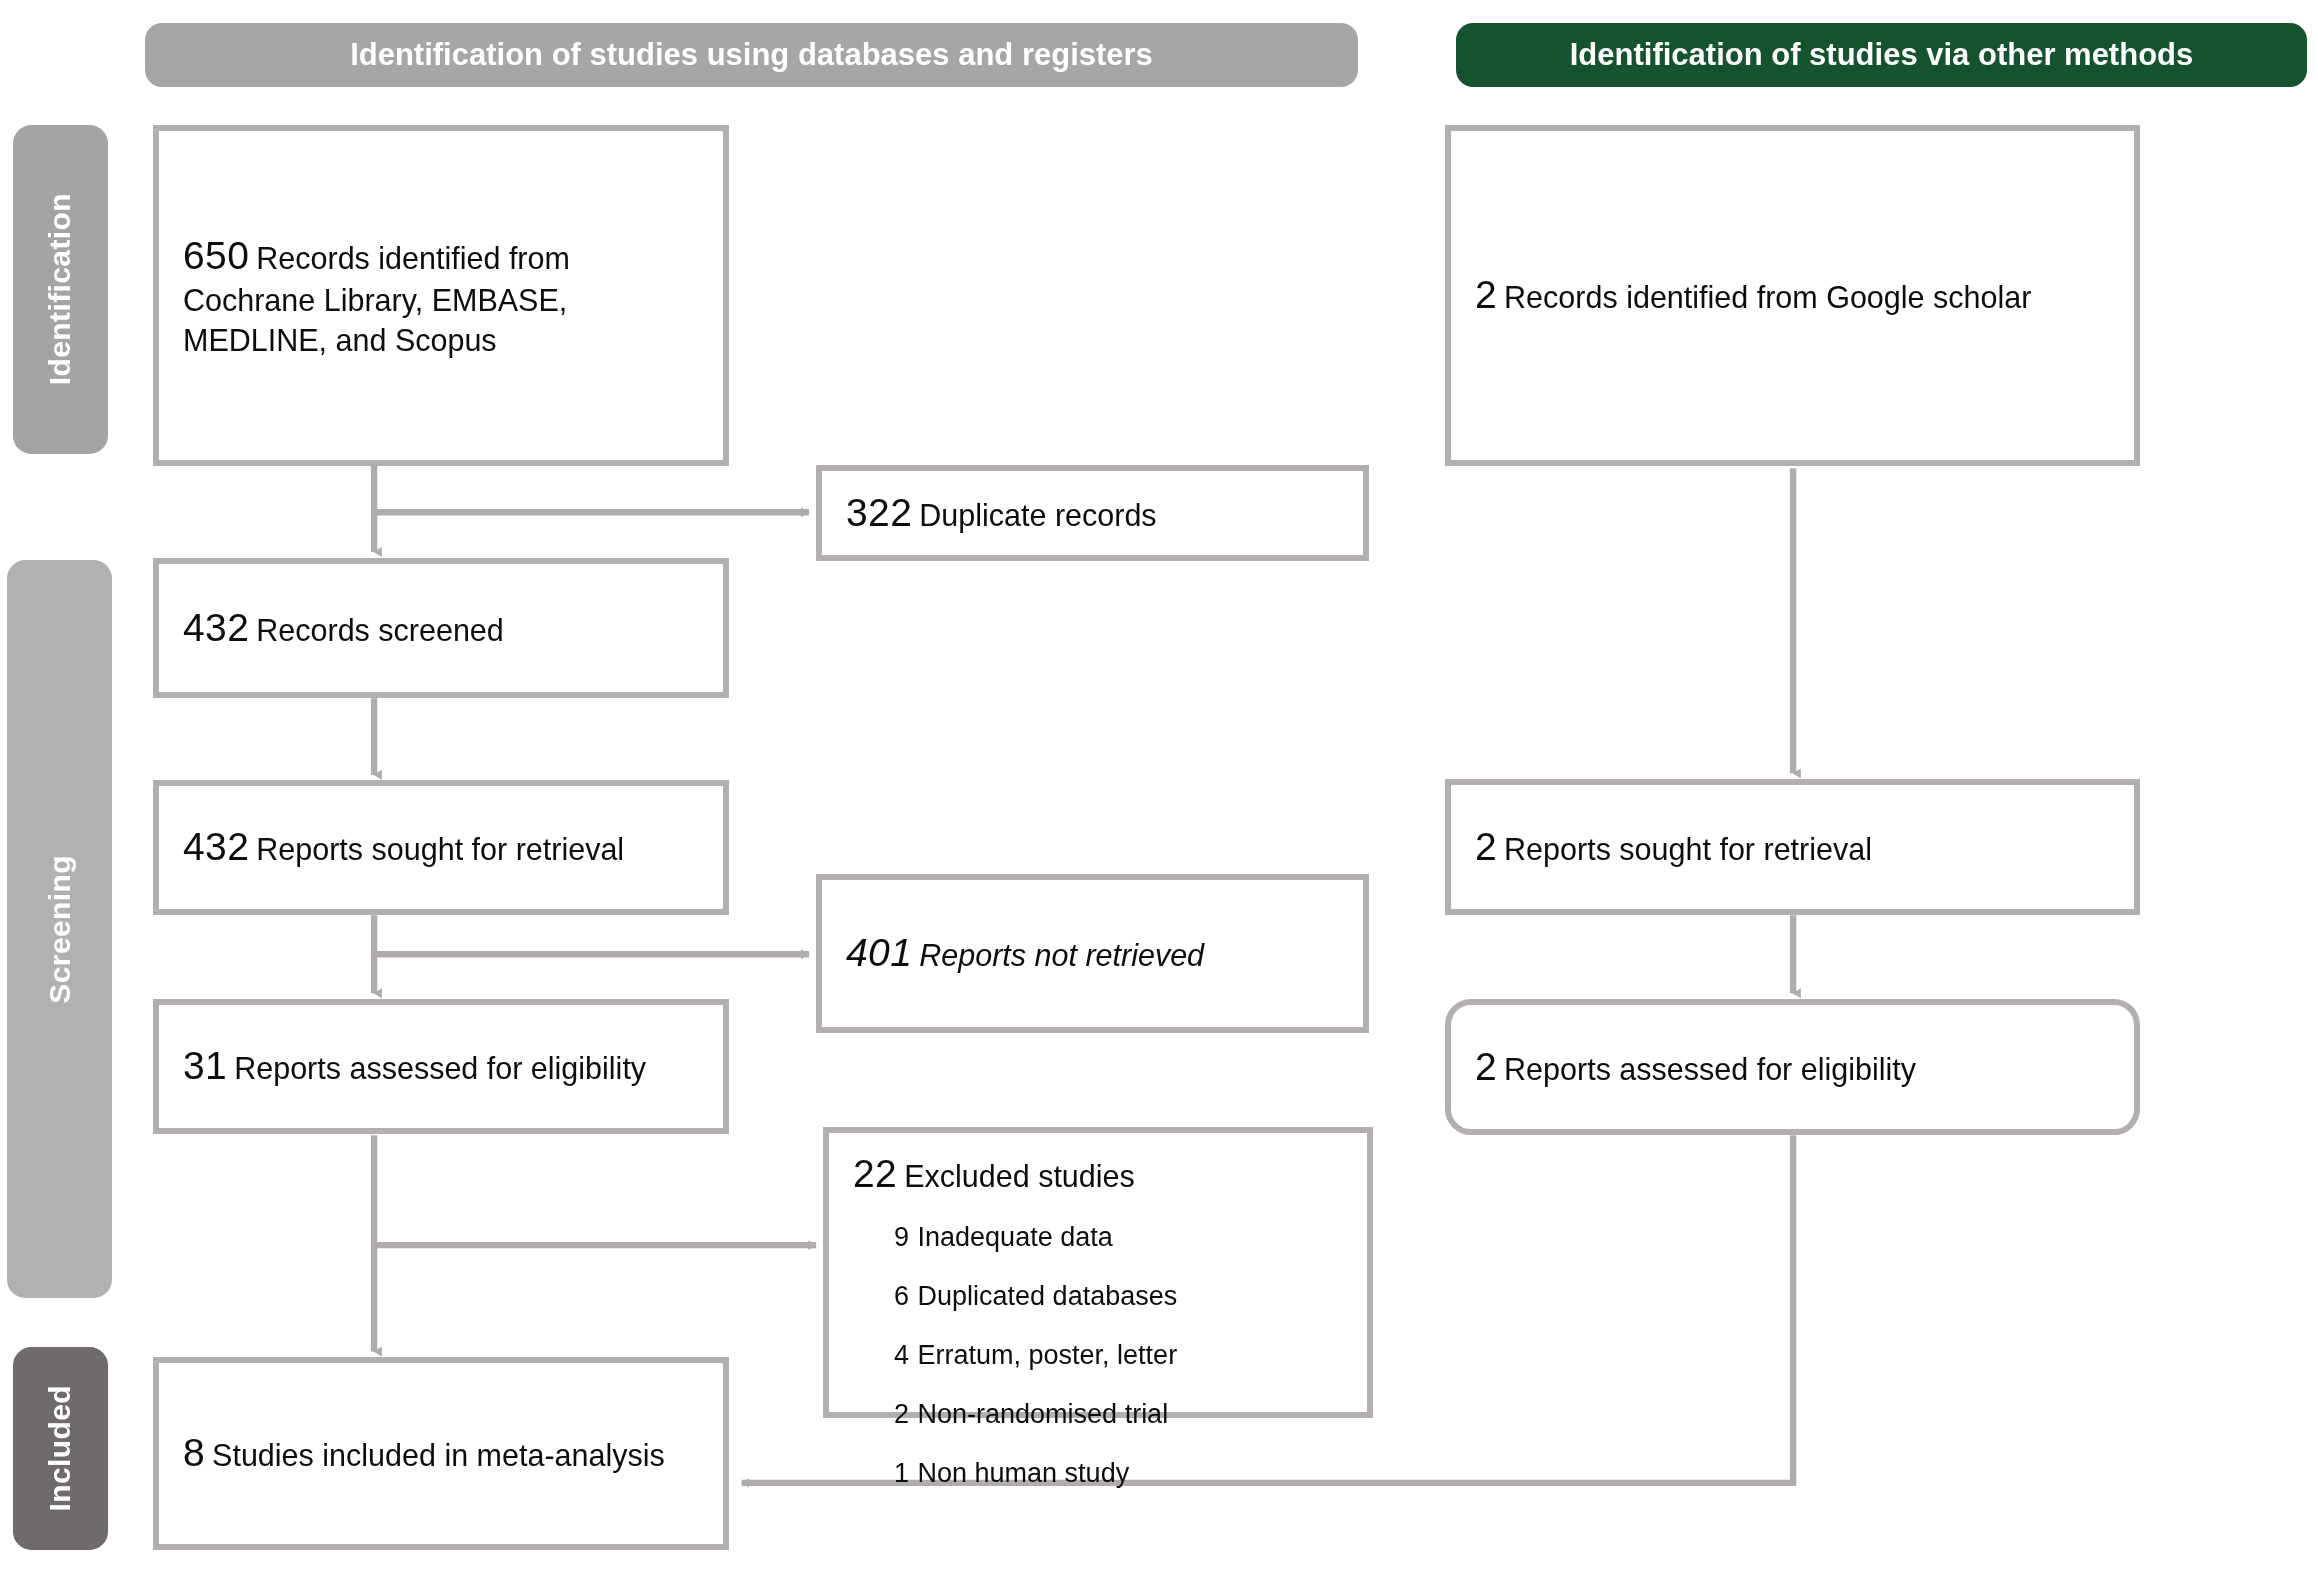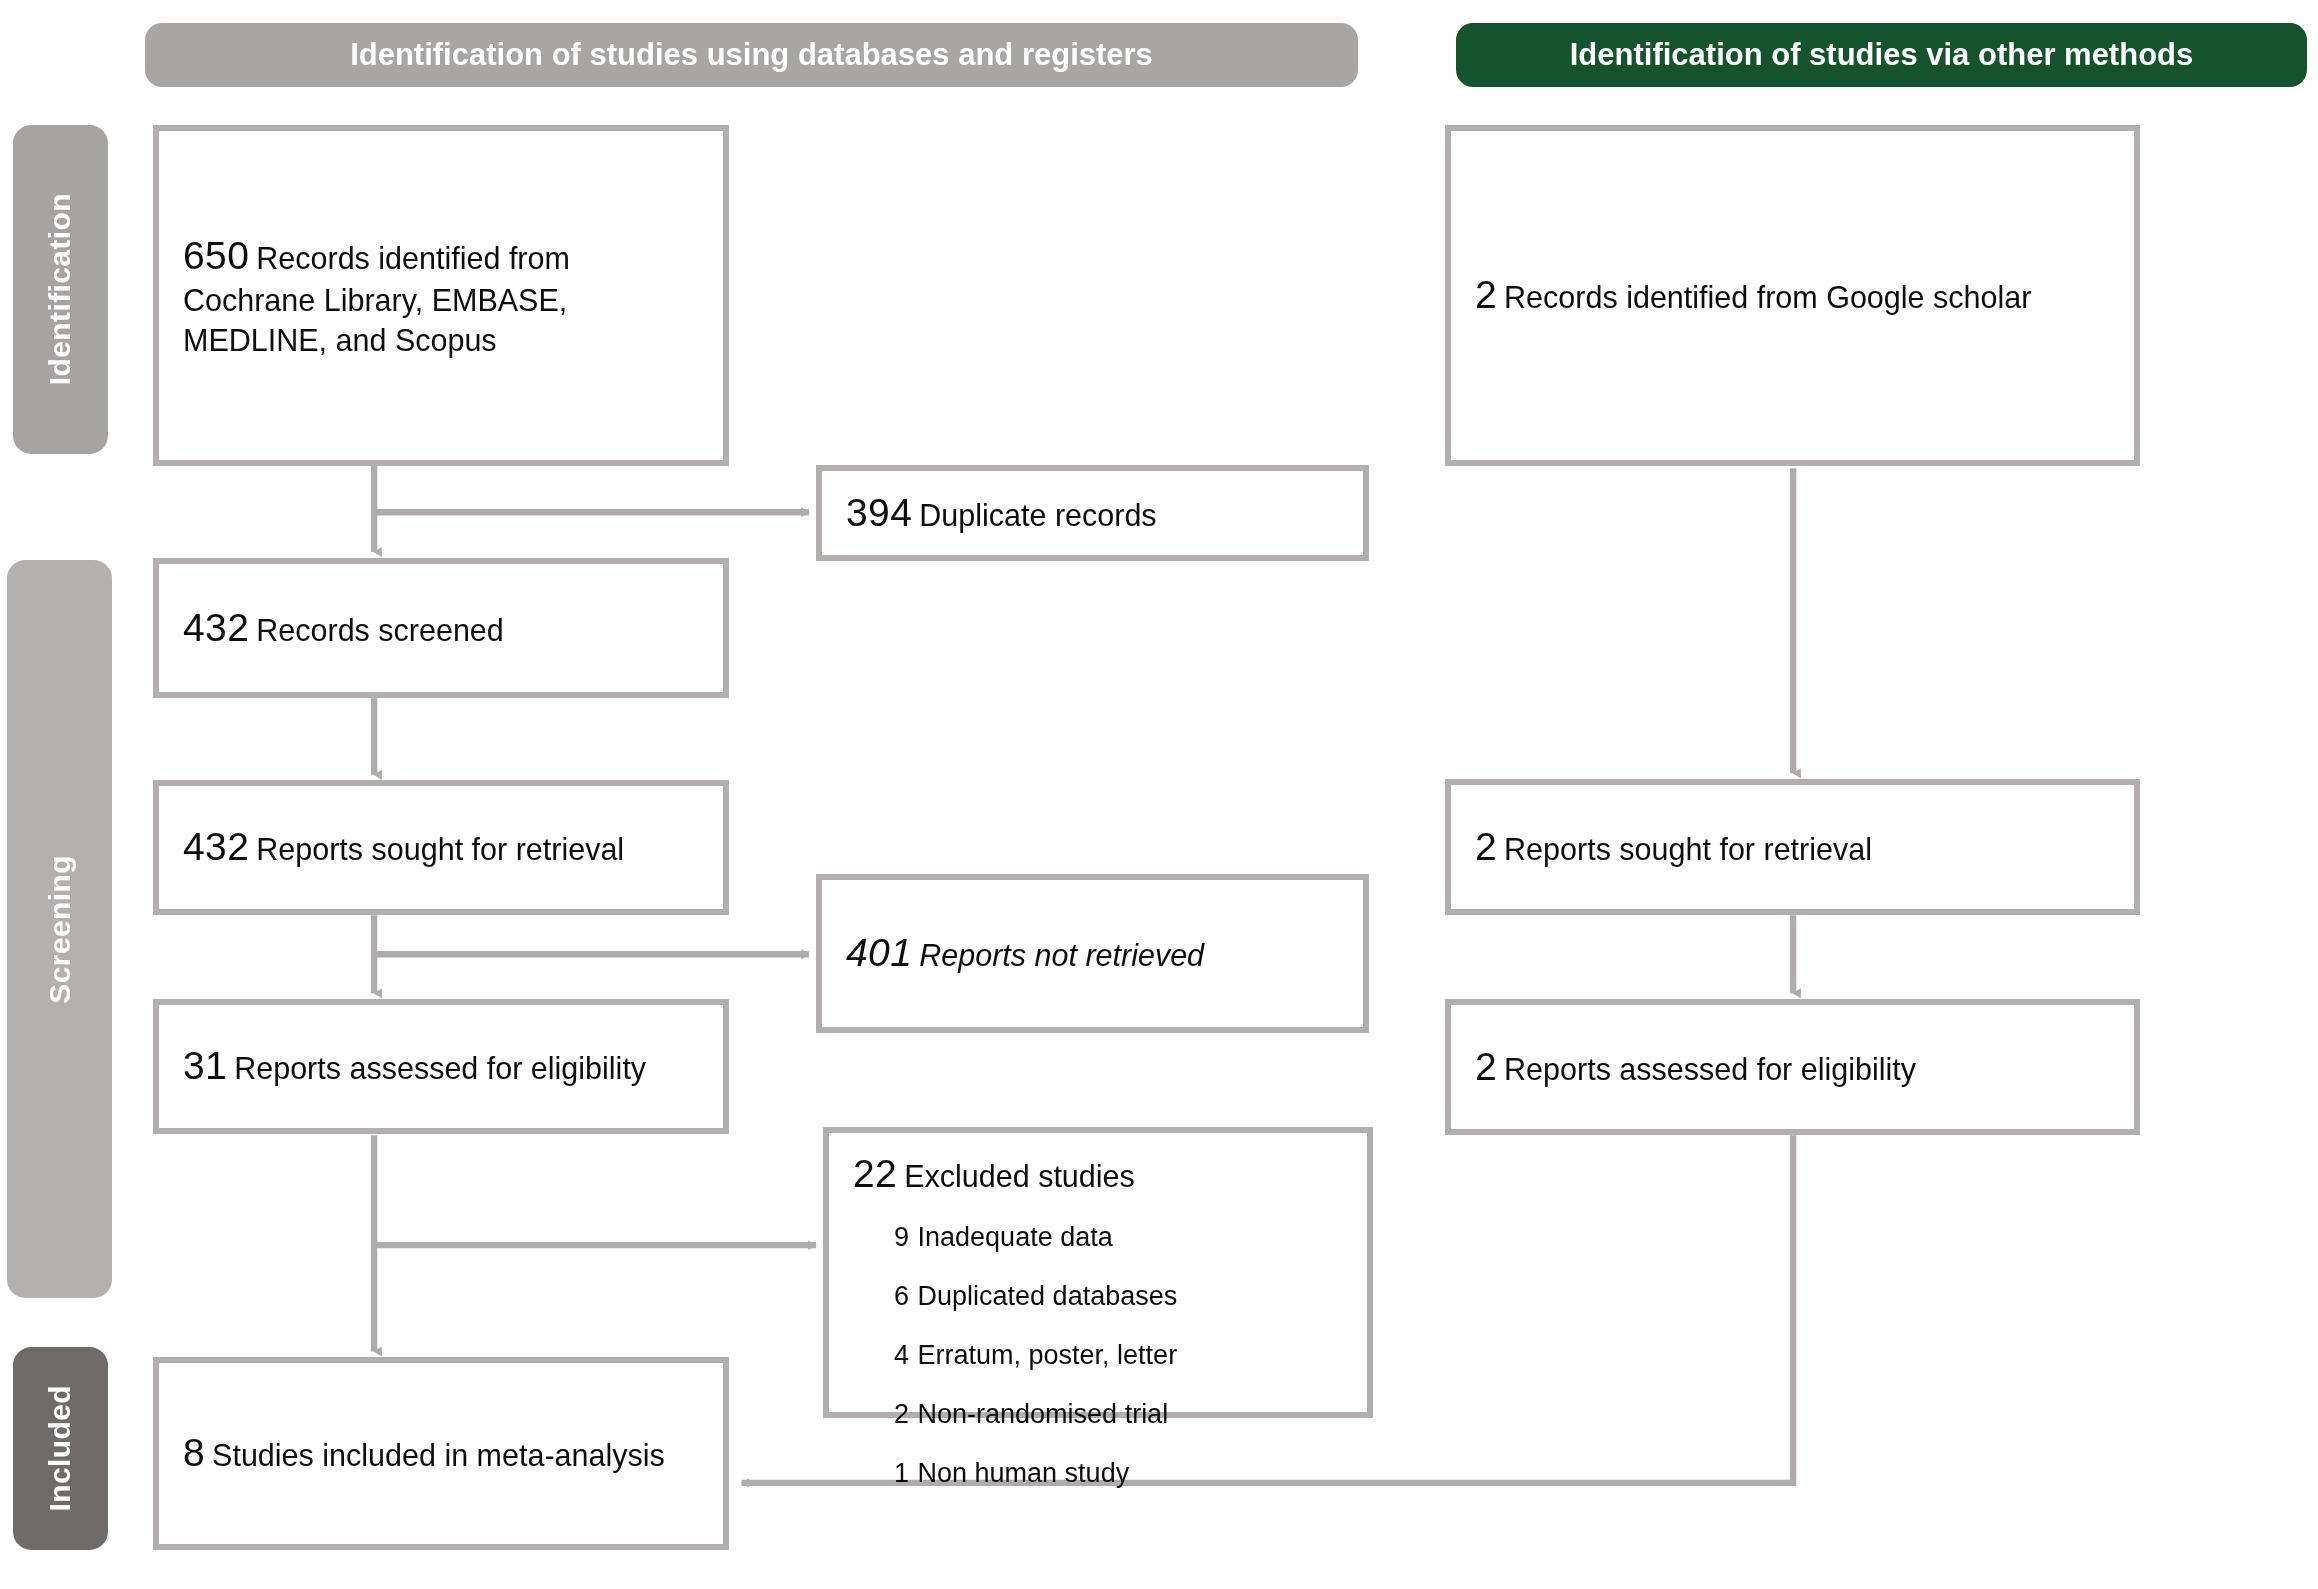--- a/index.html
+++ b/index.html
@@ -169,21 +169,21 @@
     <div class="box-inner">
       <div class="flow-line">
         <span class="count">650</span><span class="txt">Records identified from Cochrane Library, EMBASE, MEDLINE, and Scopus</span>
       </div>
     </div>
   </div>
 
   <div class="flow-box" style="left:816px; top:465px; width:553px; height:96px;">
     <div class="box-inner">
       <div class="flow-line">
-        <span class="count">394</span><span class="txt">Duplicate records</span>
+        <span class="count">322</span><span class="txt">Duplicate records</span>
       </div>
     </div>
   </div>
 
   <div class="flow-box" style="left:153px; top:558px; width:576px; height:140px;">
     <div class="box-inner">
       <div class="flow-line">
         <span class="count">432</span><span class="txt">Records screened</span>
       </div>
     </div>
@@ -255,21 +255,21 @@
   </div>
 
   <div class="flow-box" style="left:1445px; top:779px; width:695px; height:136px;">
     <div class="box-inner">
       <div class="flow-line">
         <span class="count">2</span><span class="txt">Reports sought for retrieval</span>
       </div>
     </div>
   </div>
 
-  <div class="flow-box" style="left:1445px; top:999px; width:695px; height:136px;">
+  <div class="flow-box" style="left:1445px; top:999px; width:695px; height:136px;border-radius:26px;">
     <div class="box-inner">
       <div class="flow-line">
         <span class="count">2</span><span class="txt">Reports assessed for eligibility</span>
       </div>
     </div>
   </div>
 
 </div>
 
 

